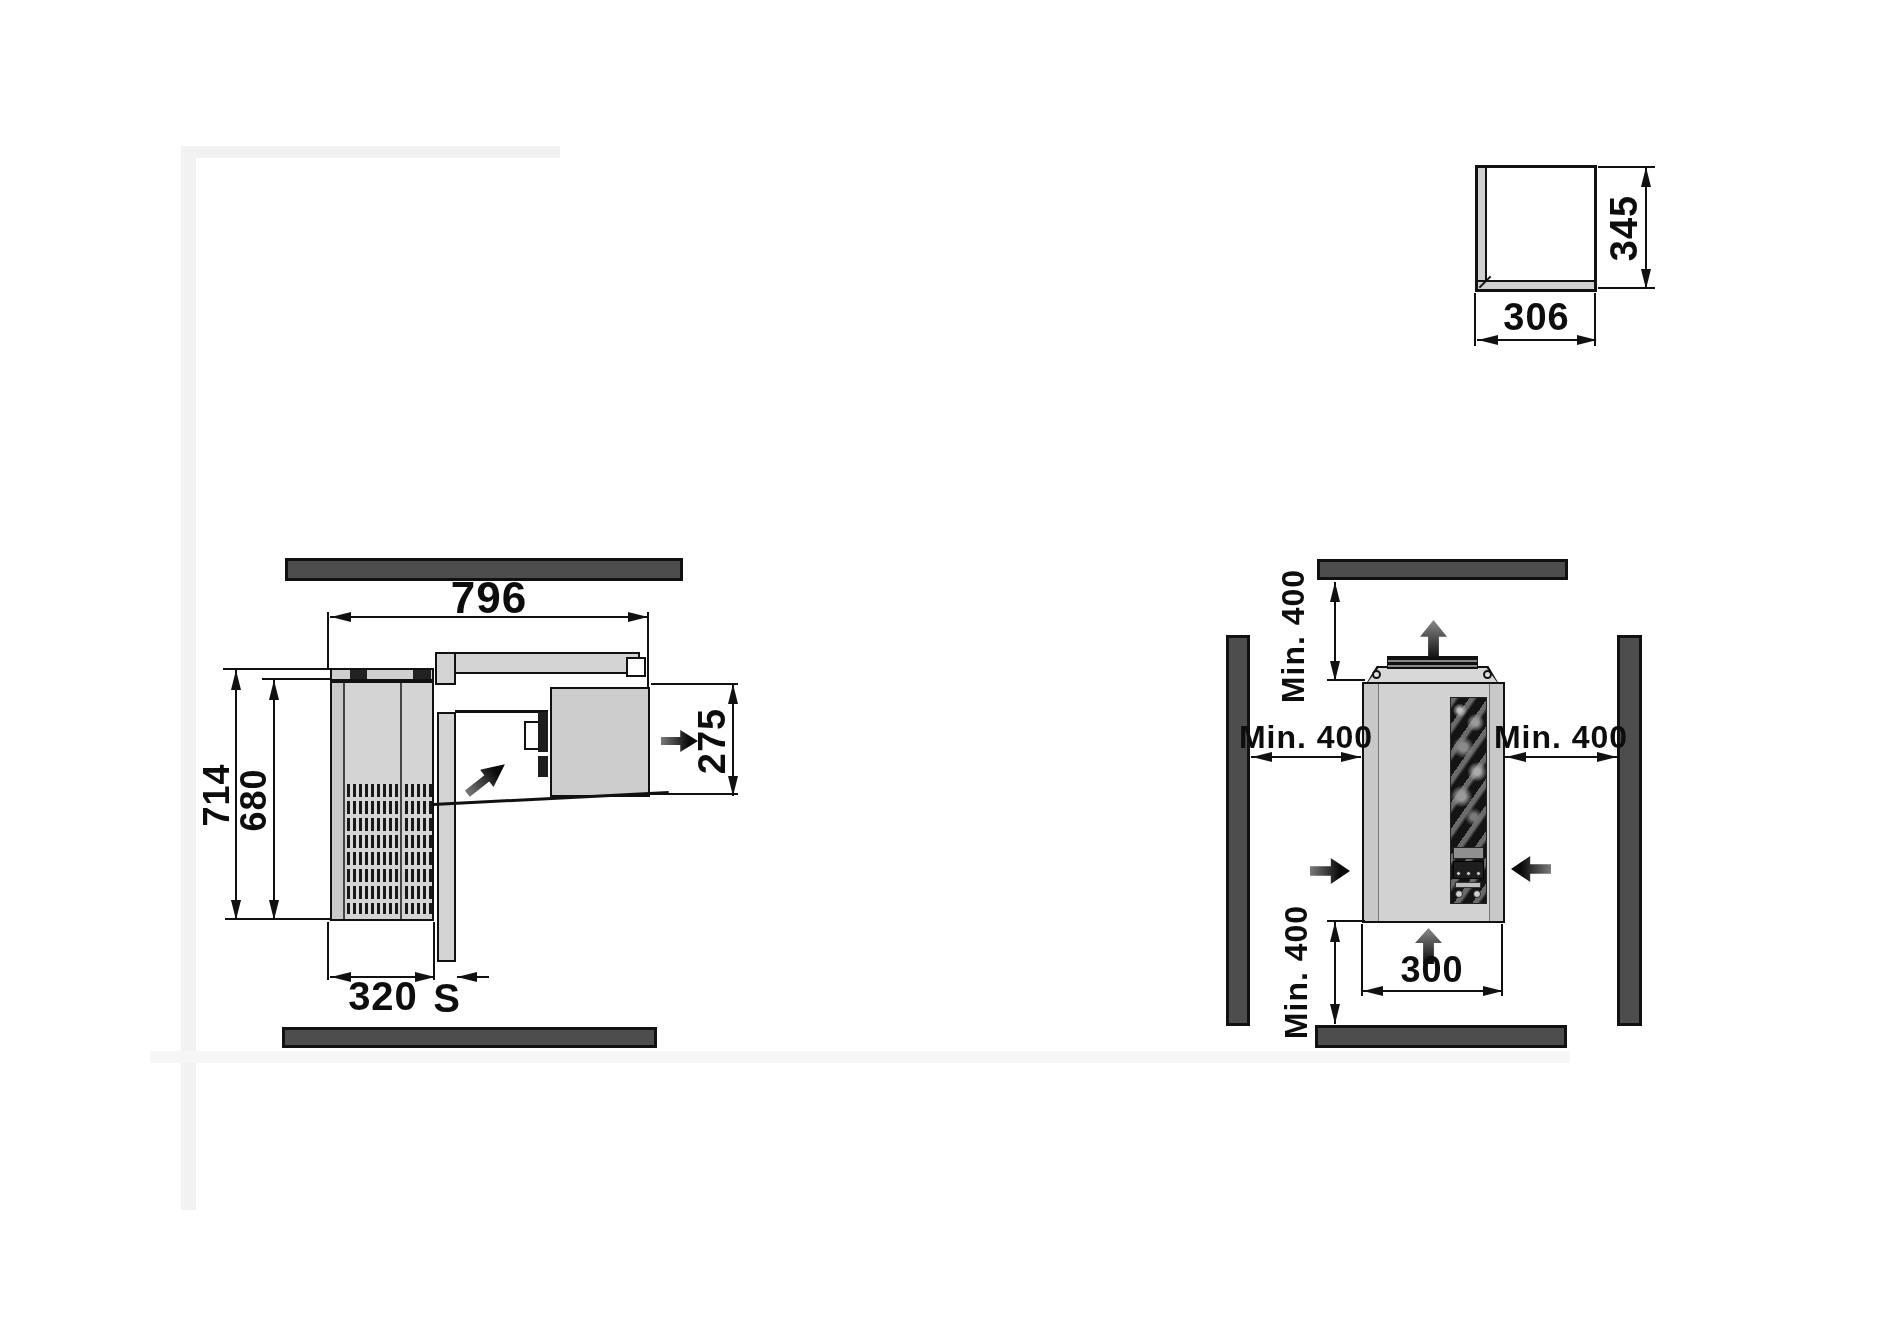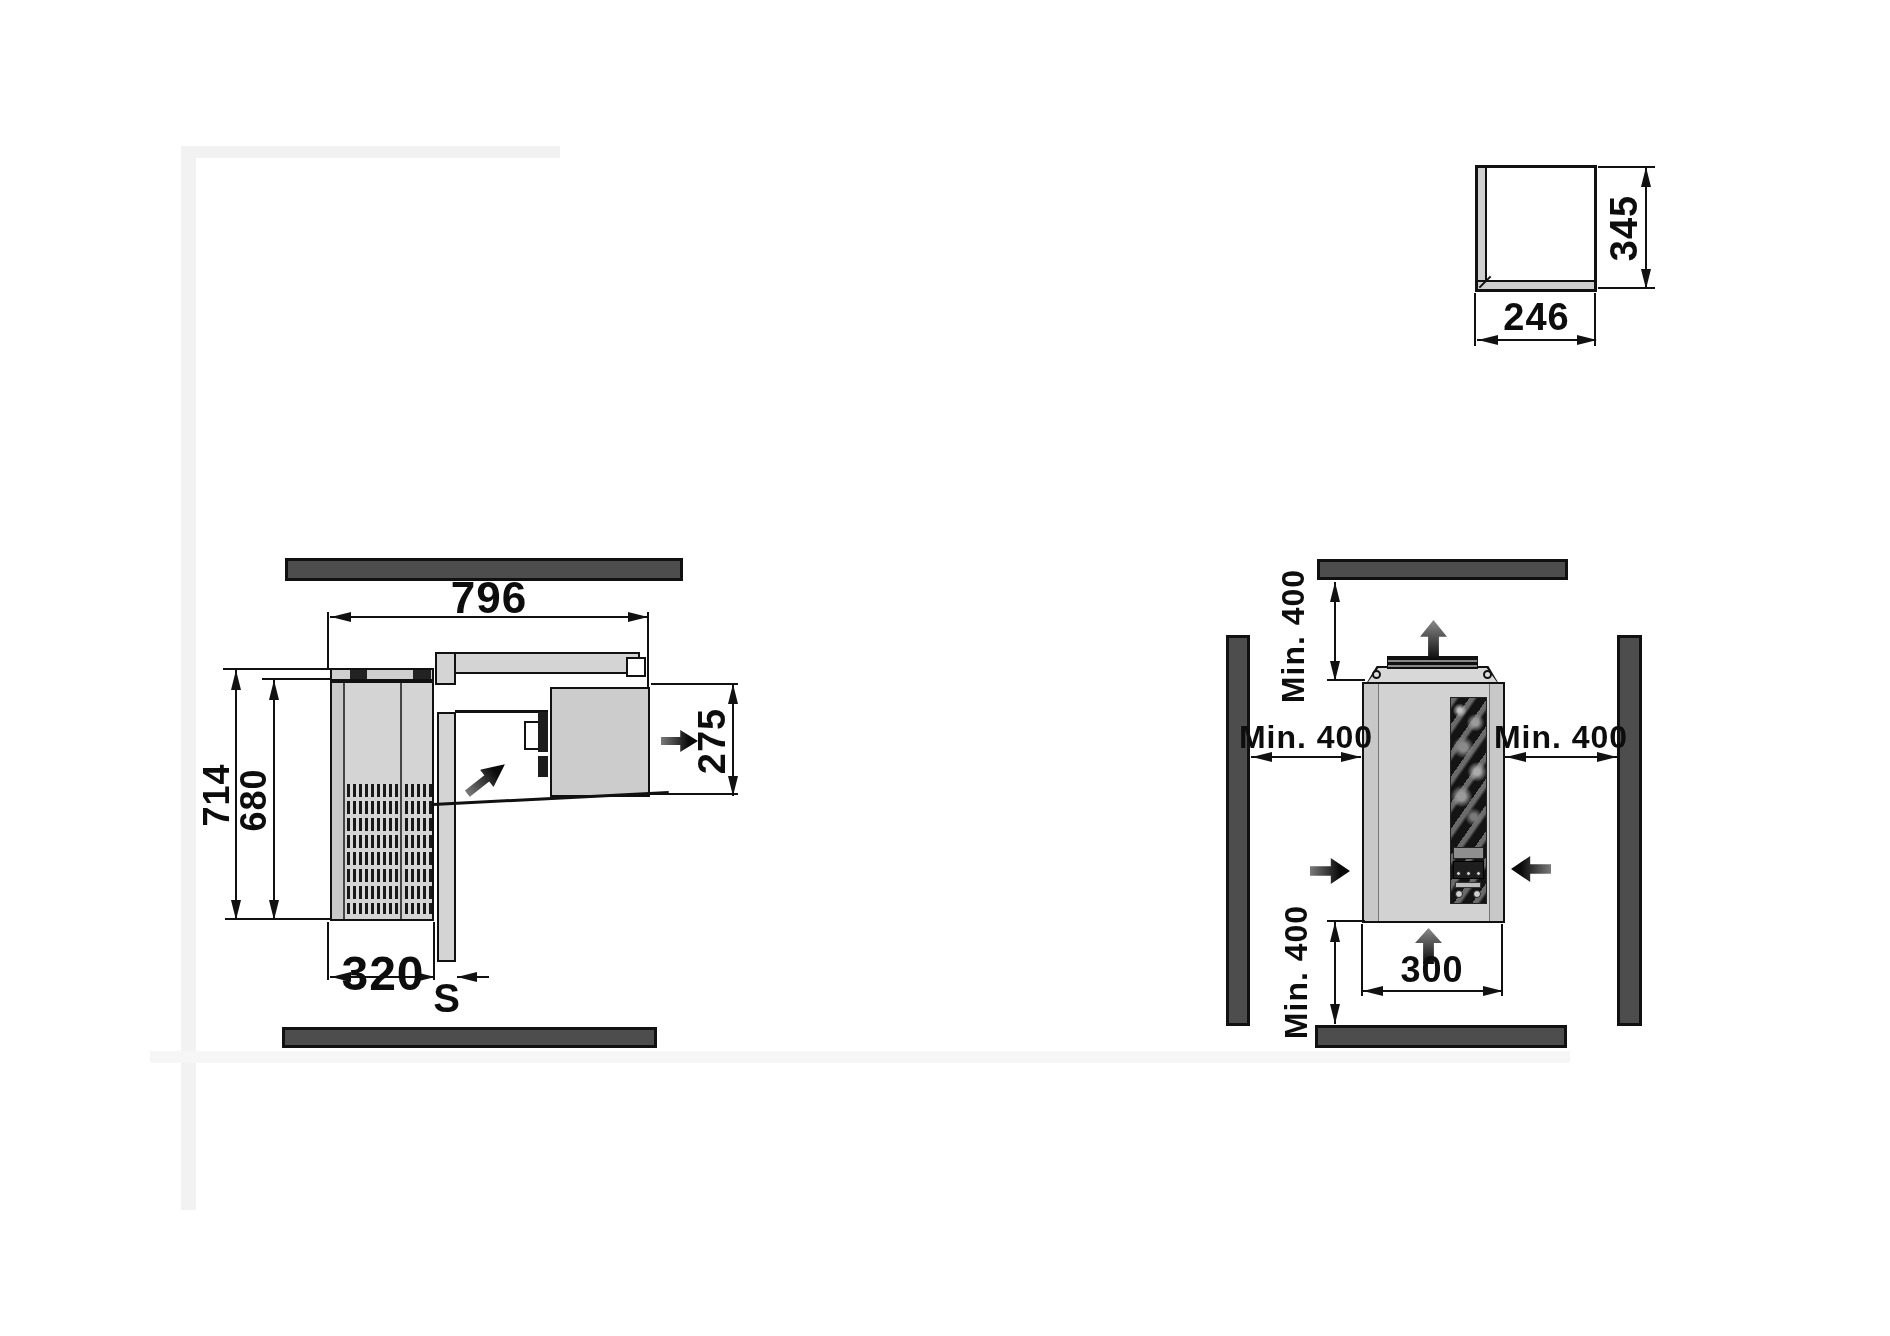--- a/index.html
+++ b/index.html
@@ -110,21 +110,21 @@
     <div class="lineV" style="left:273px;top:680px;height:240px;"></div>
     <div class="ah ah-u" style="left:269px;top:680px;"></div>
     <div class="ah ah-d" style="left:269px;top:900px;"></div>
     <div class="lbl rot" style="left:194px;top:782px;width:120px;height:36px;font-size:36px;">680</div>
 
     <div class="lineV" style="left:327px;top:922px;height:58px;"></div>
     <div class="lineV" style="left:433px;top:922px;height:58px;"></div>
     <div class="lineH" style="left:330px;top:976px;width:105px;"></div>
     <div class="ah ah-l" style="left:331px;top:972px;"></div>
     <div class="ah ah-r" style="left:415px;top:972px;"></div>
-    <div class="lbl" style="left:332px;top:953px;width:102px;height:40px;font-size:48px;text-align:center;">320</div>
+    <div class="lbl" style="left:332px;top:976px;width:102px;height:40px;font-size:40px;text-align:center;">320</div>
     <div class="lineH" style="left:457px;top:976px;width:32px;"></div>
     <div class="ah ah-l" style="left:457px;top:972px;"></div>
     <div class="lbl" style="left:429px;top:978px;width:36px;height:40px;font-size:40px;">S</div>
 
     <div class="lineH" style="left:651px;top:683px;width:87px;"></div>
     <div class="lineH" style="left:651px;top:793px;width:87px;"></div>
     <div class="lineV" style="left:732px;top:684px;height:112px;"></div>
     <div class="ah ah-u" style="left:728px;top:684px;"></div>
     <div class="ah ah-d" style="left:728px;top:776px;"></div>
     <div class="lbl rot" style="left:657px;top:722px;width:110px;height:38px;font-size:38px;">275</div>
@@ -205,16 +205,16 @@
     <div class="lineV" style="left:1645px;top:167px;height:122px;"></div>
     <div class="ah ah-u" style="left:1641px;top:167px;"></div>
     <div class="ah ah-d" style="left:1641px;top:269px;"></div>
     <div class="lbl rot" style="left:1569px;top:209px;width:110px;height:38px;font-size:38px;">345</div>
 
     <div class="lineV" style="left:1474px;top:293px;height:53px;"></div>
     <div class="lineV" style="left:1594px;top:293px;height:53px;"></div>
     <div class="lineH" style="left:1477px;top:339px;width:119px;"></div>
     <div class="ah ah-l" style="left:1478px;top:335px;"></div>
     <div class="ah ah-r" style="left:1577px;top:335px;"></div>
-    <div class="lbl" style="left:1477px;top:298px;width:119px;height:38px;font-size:38px;">246</div>
+    <div class="lbl" style="left:1477px;top:298px;width:119px;height:38px;font-size:38px;">306</div>
   </div>
 
 </div>
 
 </body></html>

